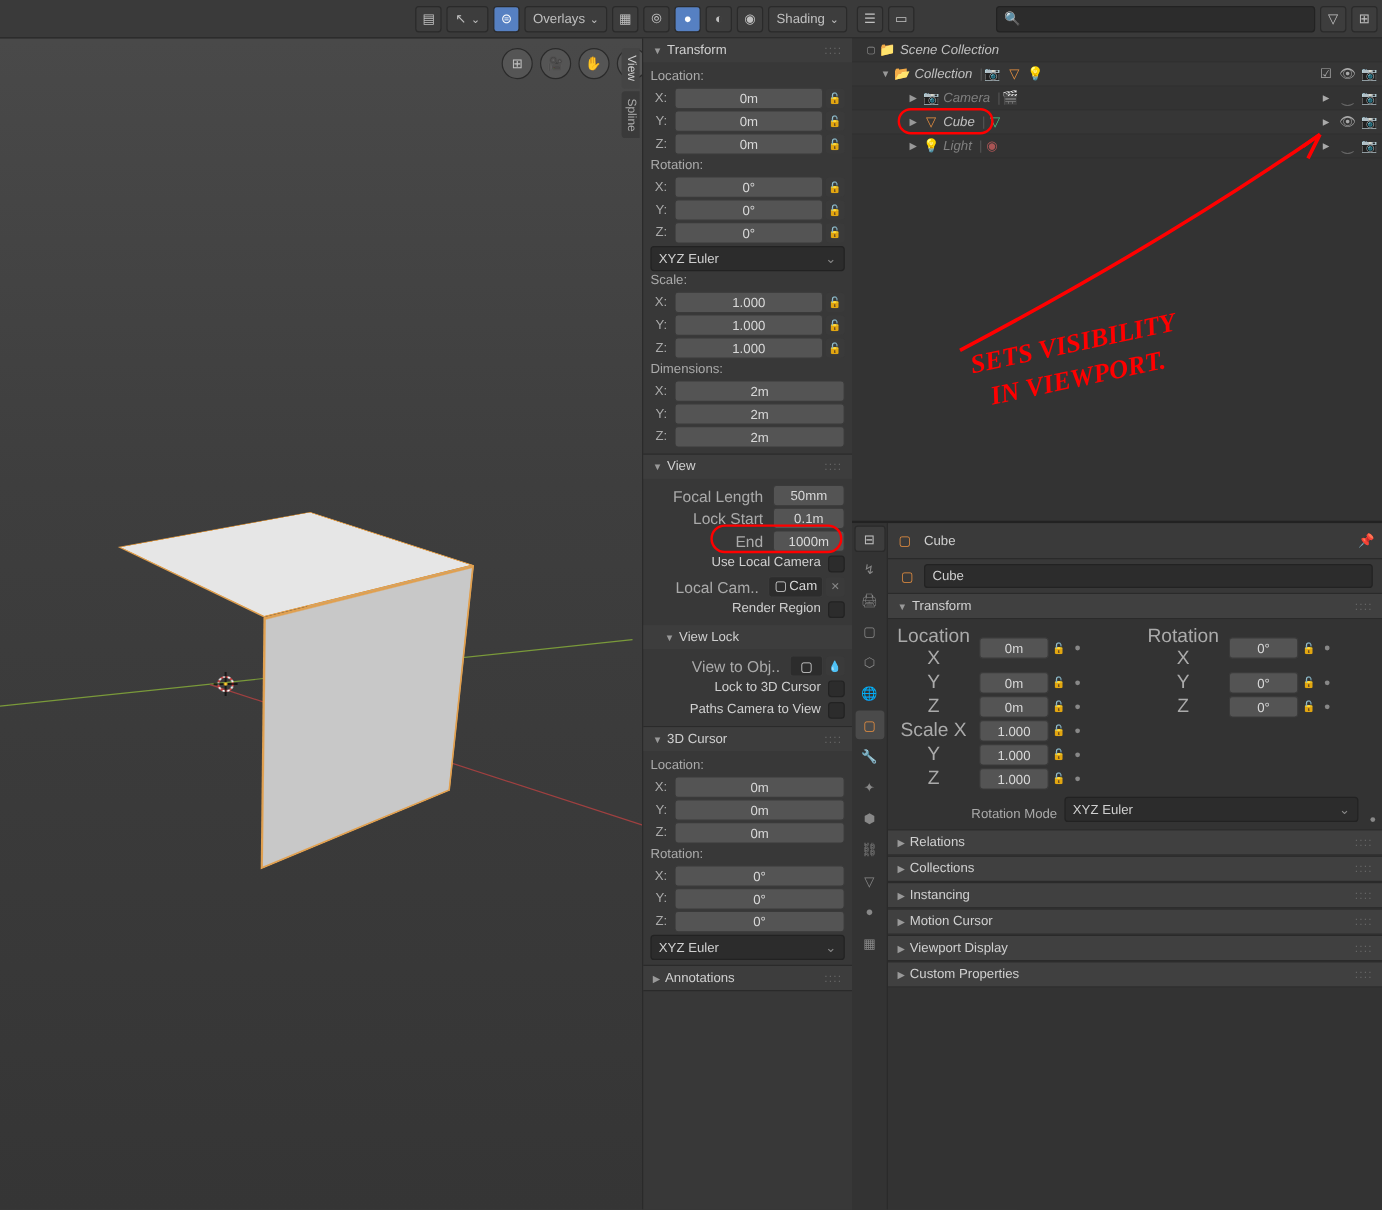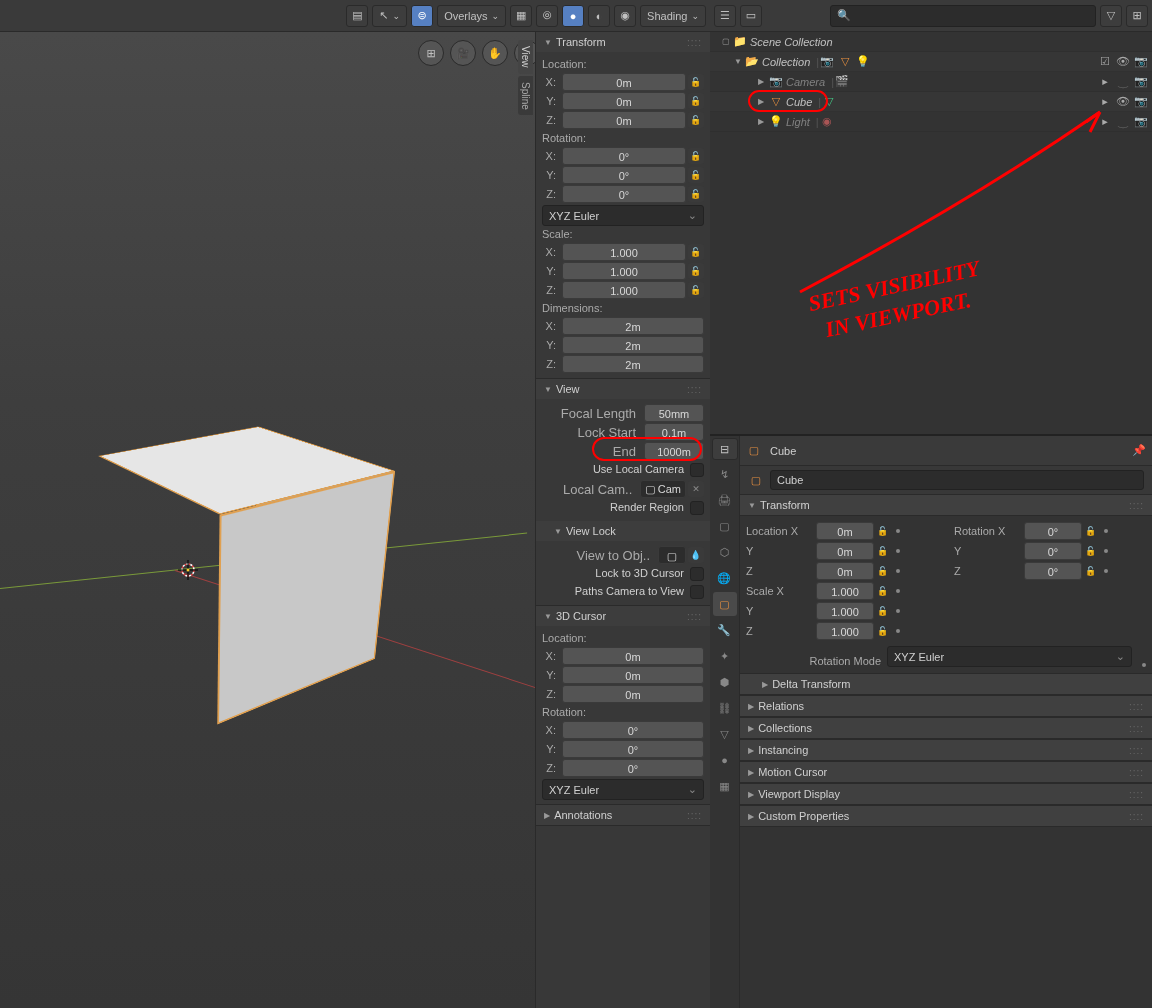--- a/index.html
+++ b/index.html
@@ -59,21 +59,21 @@
 .prop-hdr { height: 30px; background: #3a3a3a; border-bottom: 1px solid #2a2a2a; display: flex; align-items: center; padding: 0 6px; gap: 6px; }
 .prop-content { flex: 1; overflow-y: auto; }
 .breadcrumb { display: flex; align-items: center; gap: 4px; padding: 4px 8px; background: #383838; }
 .name-field { flex: 1; background: #2c2c2c; border: 1px solid #222; border-radius: 3px; padding: 3px 6px; color: #d0d0d0; }
 .prop-panel-hdr { background: #404040; padding: 4px 8px; display: flex; align-items: center; gap: 4px; cursor: pointer; border-top: 1px solid #2a2a2a; border-bottom: 1px solid #2a2a2a; }
 .prop-panel-hdr::before { content: "▼"; font-size: 8px; color: #999; }
 .prop-panel-hdr.collapsed::before { content: "▶"; }
 .prop-panel-body { padding: 6px; }
 .prop-grid { display: grid; grid-template-columns: 1fr 1fr; gap: 2px 16px; }
 .prop-grid-row { display: flex; align-items: center; gap: 2px; }
-.prop-grid-label { width: 68px; text-align: left; color: #aaa; font-size: 11px; padding-right: 4px; }
+.prop-grid-label { width: 68px; text-align: center; color: #aaa; font-size: 16px; padding-right: 4px; }
 .prop-grid-field { width: 58px; background: #545454; border: 1px solid #3a3a3a; border-radius: 3px; text-align: center; padding: 2px; color: #d8d8d8; height: 18px; line-height: 14px; }
 .mini-icon { width: 14px; height: 14px; display: inline-flex; align-items: center; justify-content: center; color: #888; font-size: 9px; }
 .dot { width: 4px; height: 4px; background: #888; border-radius: 50%; display: inline-block; margin-left: 4px; }
 .annotation { position: absolute; color: #ff0000; font-family: cursive; font-weight: bold; font-style: italic; pointer-events: none; transform: rotate(-12deg); line-height: 1.3; font-size: 22px; }
 
 
 .cube-scene { position: absolute; left: 60px; top: 440px; width: 280px; height: 280px; perspective: 800px; }
 .cube { position: absolute; left: 50%; top: 50%; width: 200px; height: 200px; transform-style: preserve-3d; transform: translate(-30%,-60%) rotateX(-25deg) rotateY(35deg); }
 .face { position: absolute; width: 200px; height: 200px; border: 2px solid #e0a050; }
 .face.top { background: #e6e6e6; transform: rotateX(90deg) translateZ(100px); }
@@ -499,23 +499,20 @@
               <div></div>
             </div>
             <div style="display:flex;align-items:flex-end;gap:6px;margin-top:6px">
               <span style="flex:0 0 135px;text-align:right;color:#aaa">Rotation Mode</span>
               <div class="select-field" style="flex:1">
                   <span>XYZ Euler</span>
                 </div>
               <span class="dot"></span>
             </div>
           </div>
-          <div class="prop-panel-hdr collapsed" style="padding-left:22px">
-              <span>Delta Transform</span>
-            </div>
           <div class="prop-panel-hdr collapsed">
               <span>Relations</span>
               <span class="drag-grip">::::</span>
             </div>
           <div class="prop-panel-hdr collapsed">
               <span>Collections</span>
               <span class="drag-grip">::::</span>
             </div>
           <div class="prop-panel-hdr collapsed">
               <span>Instancing</span>

